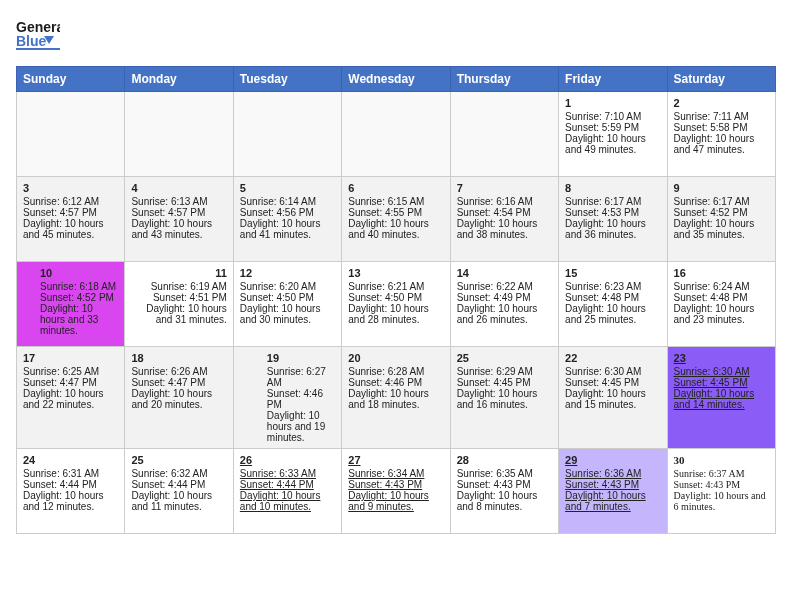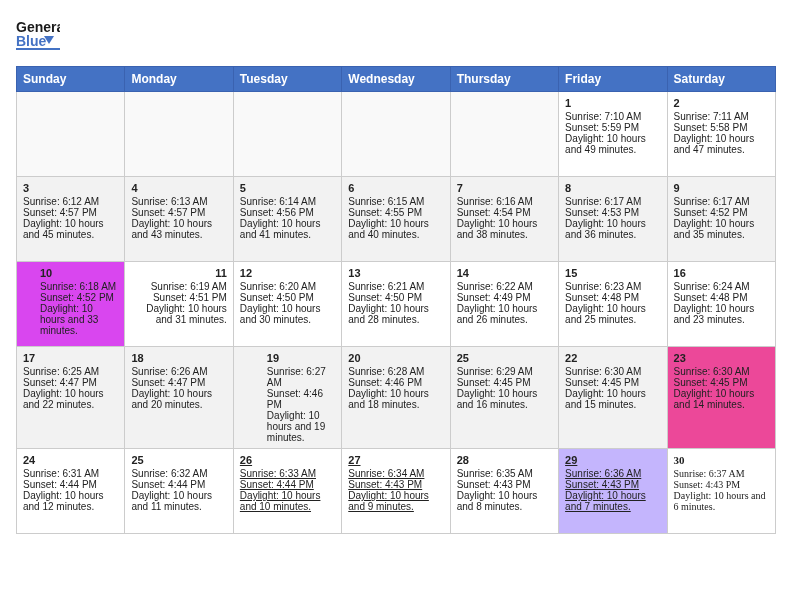--- a/index.html
+++ b/index.html
@@ -240,21 +240,21 @@
           <div>Sunrise: 6:29 AM</div>
           <div>Sunset: 4:45 PM</div>
           <div>Daylight: 10 hours and 16 minutes.</div>
         </td>
         <td style="background: rgb(242, 242, 242);">
           <span class="day-num">22</span>
           <div>Sunrise: 6:30 AM</div>
           <div>Sunset: 4:45 PM</div>
           <div>Daylight: 10 hours and 15 minutes.</div>
         </td>
-        <td style="background: #ec4899;">
+        <td style="background: #8b5cf6; text-decoration: underline;">
           <span class="day-num">23</span>
           <div>Sunrise: 6:30 AM</div>
           <div>Sunset: 4:45 PM</div>
           <div>Daylight: 10 hours and 14 minutes.</div>
         </td>
       </tr>
       <tr>
         <td style="background: rgb(255, 255, 255);">
           <span class="day-num">24</span>
           <div>Sunrise: 6:31 AM</div>

